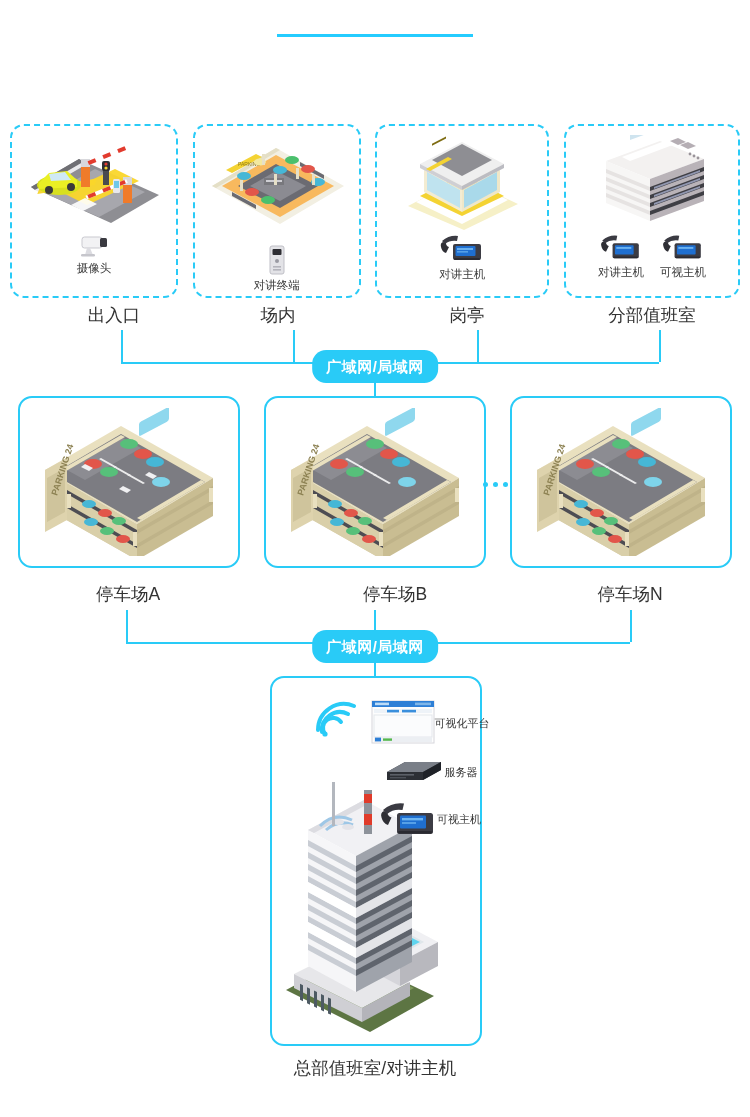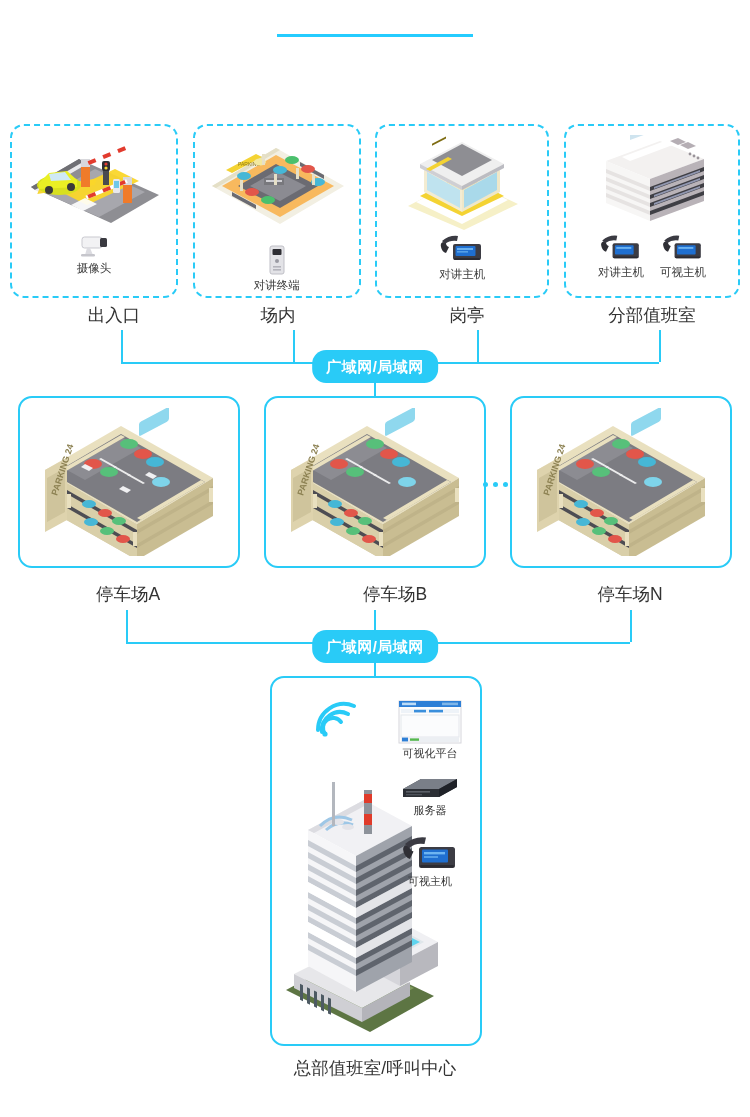--- a/index.html
+++ b/index.html
@@ -90,21 +90,21 @@
     width: 212px; height: 370px;
     border: 2px solid #29cbf7; border-radius: 14px;
     background: #fff;
   }
   .hq-inner { position: relative; width: 100%; height: 100%; }
   .hq-right {
     position: absolute; right: 6px; top: 22px;
     width: 88px; display: flex; flex-direction: column;
     align-items: center; gap: 14px;
   }
-  .hq-item { display: flex; flex-direction: column; align-items: center; }
+  .hq-item { display: flex; align-items: center; }
   .hq-cap { font-size: 11px; color: #333; margin-top: 2px; white-space: nowrap; }
   .cap-row3 {
     position: absolute; top: 1056px; left: 0; width: 750px;
     text-align: center; font-size: 17.5px; color: #333; font-weight: 500;
   }
   svg { display: block; }
 </style>
 </head>
 <body>
 
@@ -614,13 +614,13 @@
           <rect x="23" y="20" width="21" height="2.4" fill="#7cc2f7" opacity=".85"></rect>
           <rect x="23" y="24" width="14" height="2" fill="#7cc2f7" opacity=".6"></rect>
           <rect x="19" y="33" width="34" height="2.4" rx="1.2" fill="#2a2a31"></rect>
         </svg>
         <div class="hq-cap">可视主机</div>
       </div>
     </div>
   </div>
 </div>
 
-<div class="cap-row3">总部值班室/呼叫中心</div>
+<div class="cap-row3">总部值班室/对讲主机</div>
 
 </body></html>

